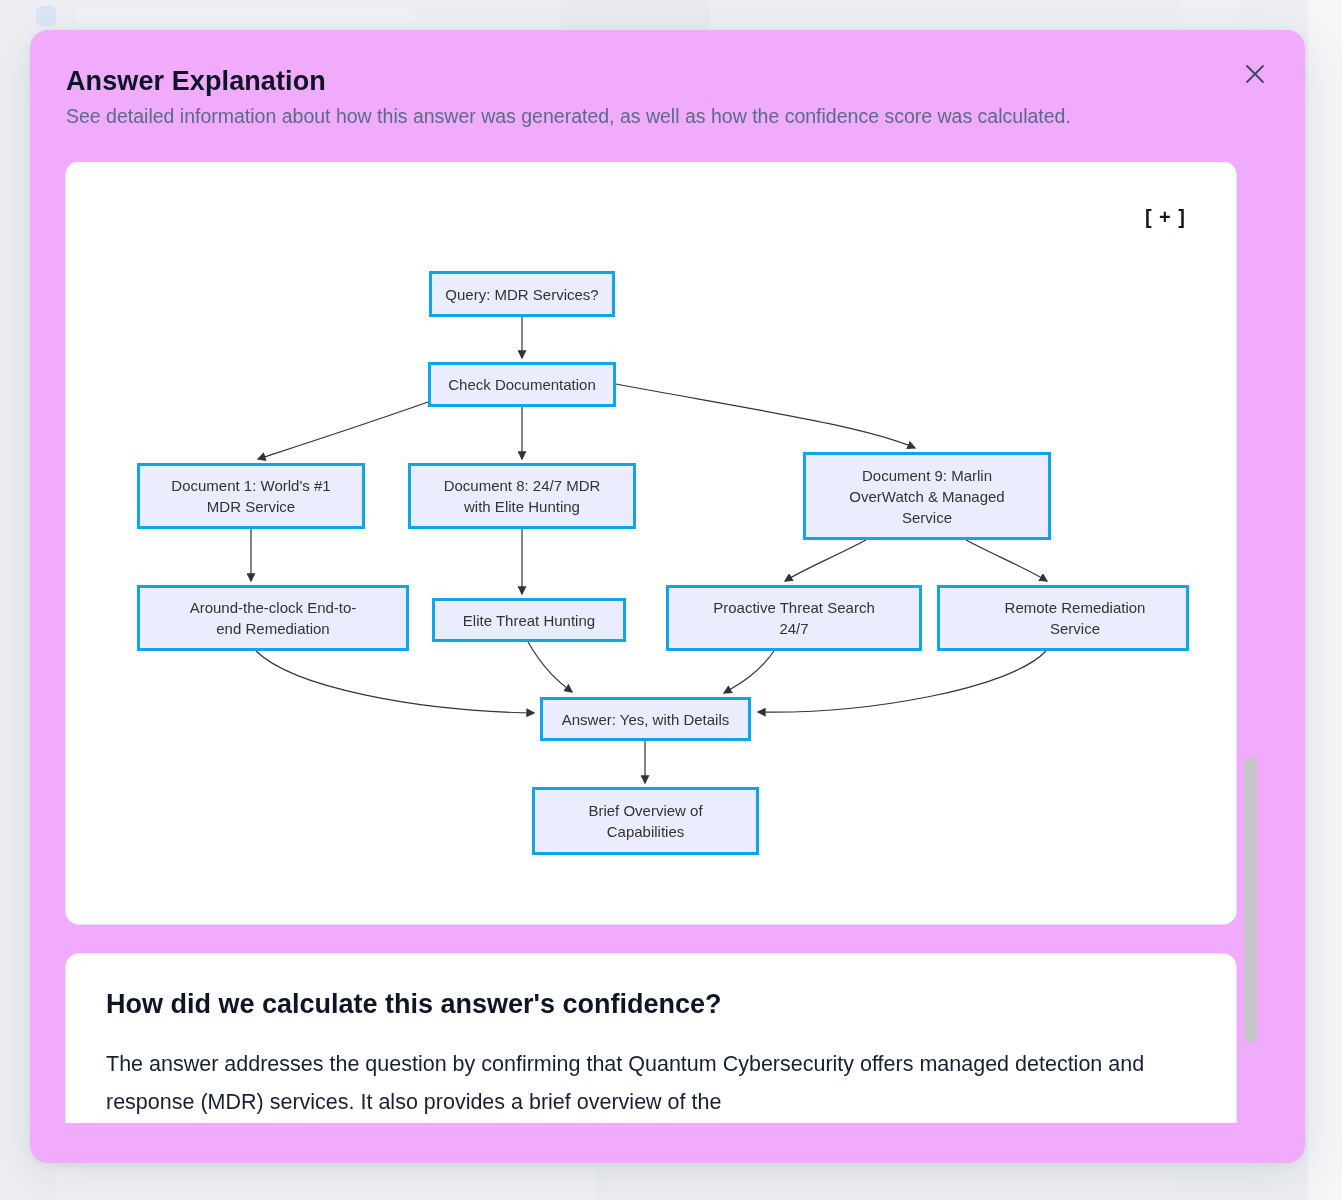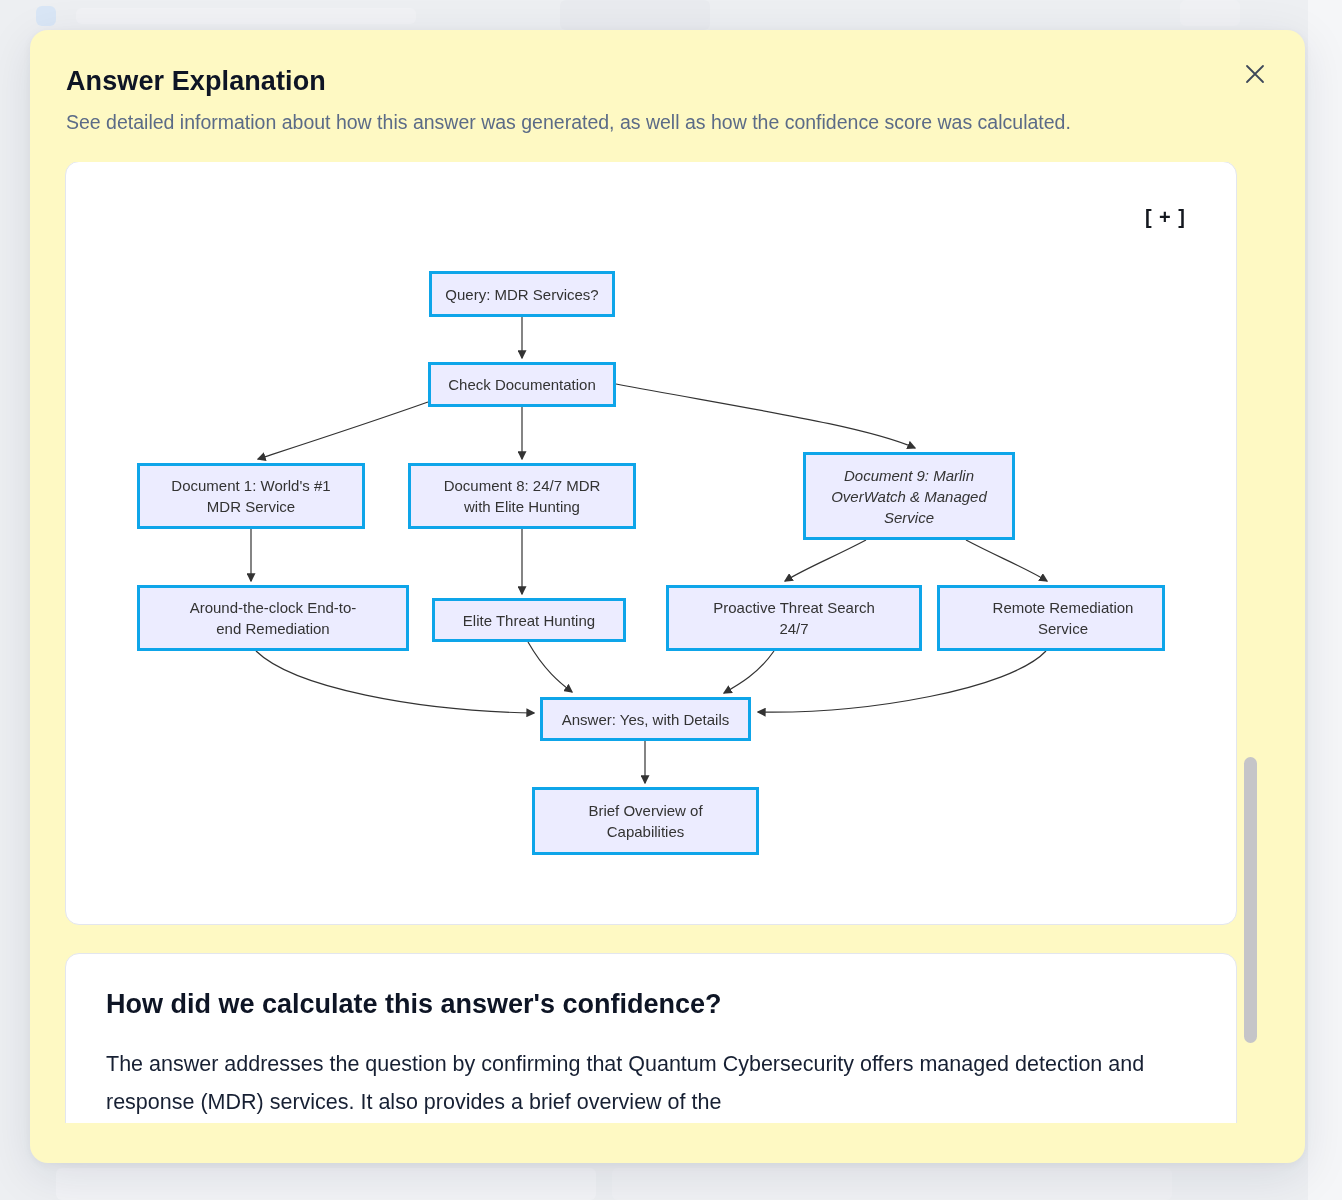--- a/index.html
+++ b/index.html
@@ -19,31 +19,31 @@
   .bg-box-top2  { left: 1180px; top: 0; width: 60px; height: 26px; background: #f0f1f4; }
   .bg-right-strip { left: 1308px; top: 0; width: 34px; height: 1200px; background: #f5f6f8; border-radius: 0; }
   .bg-bottom-1  { left: 56px; top: 1168px; width: 540px; height: 32px; background: #f2f3f6; }
   .bg-bottom-2  { left: 612px; top: 1168px; width: 560px; height: 32px; background: #f0f1f4; }
 
   
   .modal {
     position: absolute;
     left: 30px; top: 30px;
     width: 1275px; height: 1133px;
-    background: #fef9c3;
+    background: #f0abfc;
     border-radius: 18px;
     box-shadow: 0 12px 48px rgba(20, 30, 60, 0.10), 0 2px 8px rgba(20,30,60,0.05);
   }
   .modal-header { position: absolute; left: 36px; top: 36px; right: 80px; }
   .modal-title {
     font-size: 27px; font-weight: 700; color: #0e1525;
     letter-spacing: 0.1px;
   }
   .modal-subtitle {
-    margin-top: 14px;
+    margin-top: 8px;
     font-size: 19.5px; color: #5b6b87;
   }
   .close-btn {
     position: absolute; right: 32px; top: 26px;
     width: 36px; height: 36px;
     display: flex; align-items: center; justify-content: center;
     cursor: pointer; background: none; border: none;
   }
   .close-btn svg { display: block; }
 
@@ -81,25 +81,25 @@
     border: 3px solid #0ea5e9;
     display: flex; align-items: center; justify-content: center;
     text-align: center;
     font-size: 15px; line-height: 21px; color: #333333;
     white-space: pre-line;
   }
   .n-query     { left: 363px; top: 109px; width: 186px; height: 46px; }
   .n-check     { left: 362px; top: 200px; width: 188px; height: 45px; }
   .n-doc1      { left:  71px; top: 301px; width: 228px; height: 66px; }
   .n-doc8      { left: 342px; top: 301px; width: 228px; height: 66px; }
-  .n-doc9      { left: 737px; top: 290px; width: 212px; height: 88px; font-style: italic; }
+  .n-doc9      { left: 737px; top: 290px; width: 248px; height: 88px; }
   .n-around    { left:  71px; top: 423px; width: 272px; height: 66px; }
   .n-elite     { left: 366px; top: 436px; width: 194px; height: 44px; }
   .n-proactive { left: 600px; top: 423px; width: 256px; height: 66px; }
-  .n-remote    { left: 871px; top: 423px; width: 228px; height: 66px; padding-left: 24px; }
+  .n-remote    { left: 871px; top: 423px; width: 252px; height: 66px; padding-left: 24px; }
   .n-answer    { left: 474px; top: 535px; width: 211px; height: 44px; }
   .n-brief     { left: 466px; top: 625px; width: 227px; height: 68px; }
 
   
   .explain-card {
     position: absolute;
     left: 35px; top: 791px;
     width: 1172px; height: 330px;
     background: #ffffff;
     border: 1px solid #e3e6ee;

